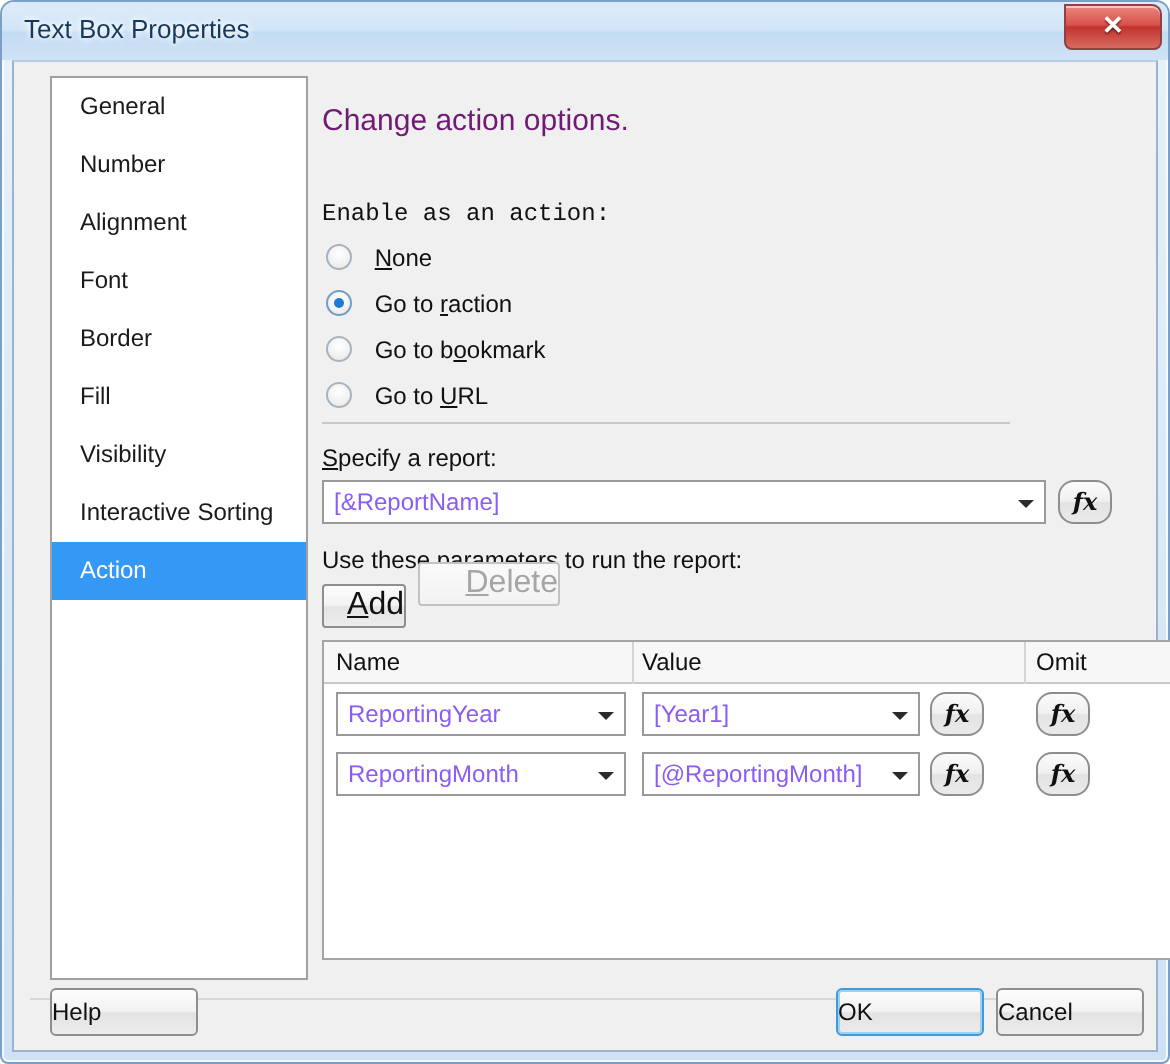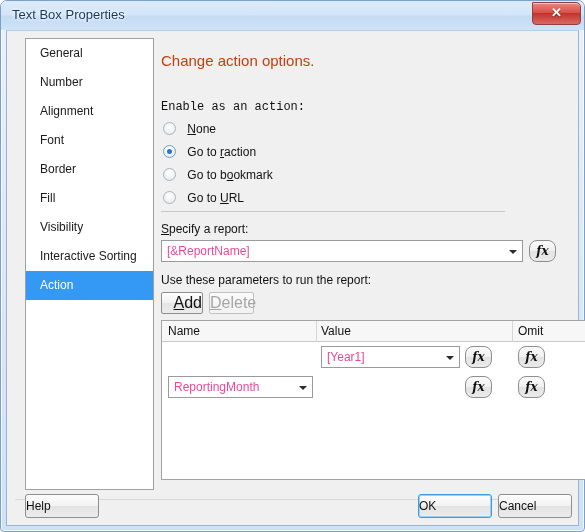--- a/index.html
+++ b/index.html
@@ -116,21 +116,21 @@
     left: 150px;
     top: 7px;
     width: 410px;
     height: 452px;
   }
   .pane-heading {
     position: absolute;
     left: 4px;
     top: 14px;
     font-size: 15px;
-    color: #c2410c;
+    color: #701a75;
     white-space: nowrap;
   }
 
   .group-label {
     position: absolute;
     font-size: 12px;
     color: #111111;
     white-space: nowrap;
   }
   .lbl-enable { left: 4px; top: 62px; font-family: Liberation Mono, monospace; }
@@ -189,21 +189,21 @@
   }
 
   
   .combo {
     position: absolute;
     box-sizing: border-box;
     background: #ffffff;
     border: 1px solid #9a9a9a;
     height: 22px;
     font-size: 12px;
-    color: #ec4899;
+    color: #8b5cf6;
   }
   .combo .ctext {
     position: absolute;
     left: 5px;
     top: 3px;
     right: 20px;
     overflow: hidden;
     white-space: nowrap;
     text-overflow: ellipsis;
   }
@@ -257,21 +257,21 @@
     line-height: 20px;
     cursor: pointer;
   }
   .push-btn.disabled {
     color: #a6a6a6;
     border-color: #c2c2c2;
     background: linear-gradient(to bottom, #fafafa 0%, #f2f2f2 100%);
     cursor: default;
   }
   .btn-add { left: 4px; top: 254px; width: 42px; }
-  .btn-delete { left: 52px; top: 254px; width: 45px; }
+  .btn-delete { left: 52px; top: 243px; width: 71px; }
 
   
   .grid {
     position: absolute;
     left: 4px;
     top: 282px;
     width: 438px;
     height: 160px;
     box-sizing: border-box;
     background: #ffffff;
@@ -413,37 +413,45 @@
       <div class="grid">
         <div class="grid-head">
           <span class="gh gh-name">Name</span>
           <span class="gh-sep1"></span>
           <span class="gh gh-value">Value</span>
           <span class="gh-sep2"></span>
           <span class="gh gh-omit">Omit</span>
         </div>
 
         <div class="grid-row row0">
+          <div class="combo cell-name">
+            <span class="ctext">ReportingYear</span>
+            <span class="arrow"></span>
+          </div>
           <div class="combo cell-value">
             <span class="ctext">[Year1]</span>
             <span class="arrow"></span>
           </div>
           <div class="fx-btn fx-value">
             <span class="glyph">fx</span>
           </div>
           <div class="fx-btn fx-omit">
             <span class="glyph">fx</span>
           </div>
         </div>
 
         <div class="grid-row row1">
           <div class="combo cell-name">
             <span class="ctext">ReportingMonth</span>
             <span class="arrow"></span>
           </div>
+          <div class="combo cell-value">
+            <span class="ctext">[@ReportingMonth]</span>
+            <span class="arrow"></span>
+          </div>
           <div class="fx-btn fx-value">
             <span class="glyph">fx</span>
           </div>
           <div class="fx-btn fx-omit">
             <span class="glyph">fx</span>
           </div>
         </div>
       </div>
 
     </div>

